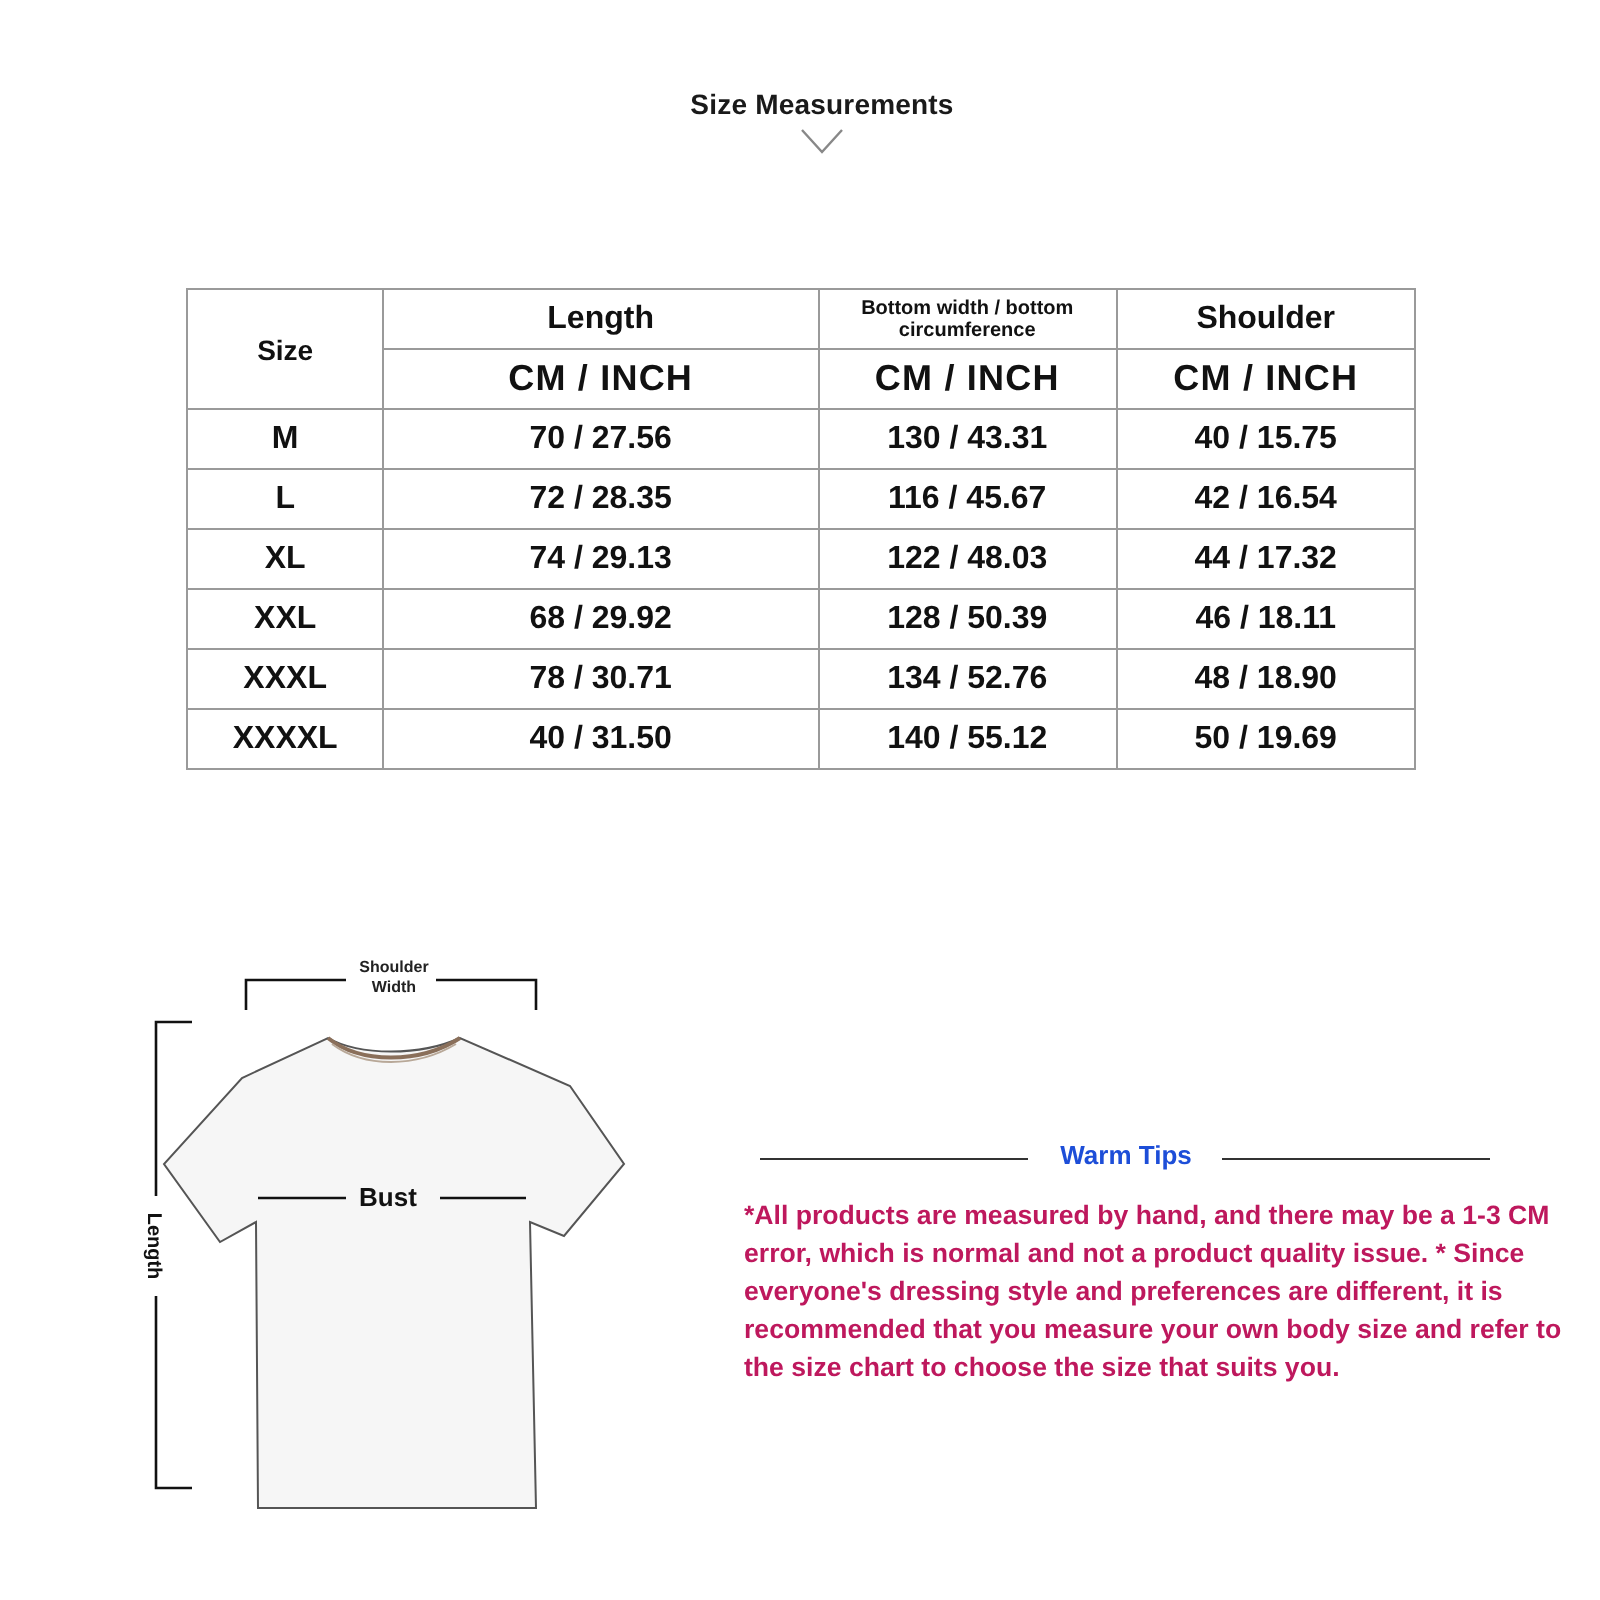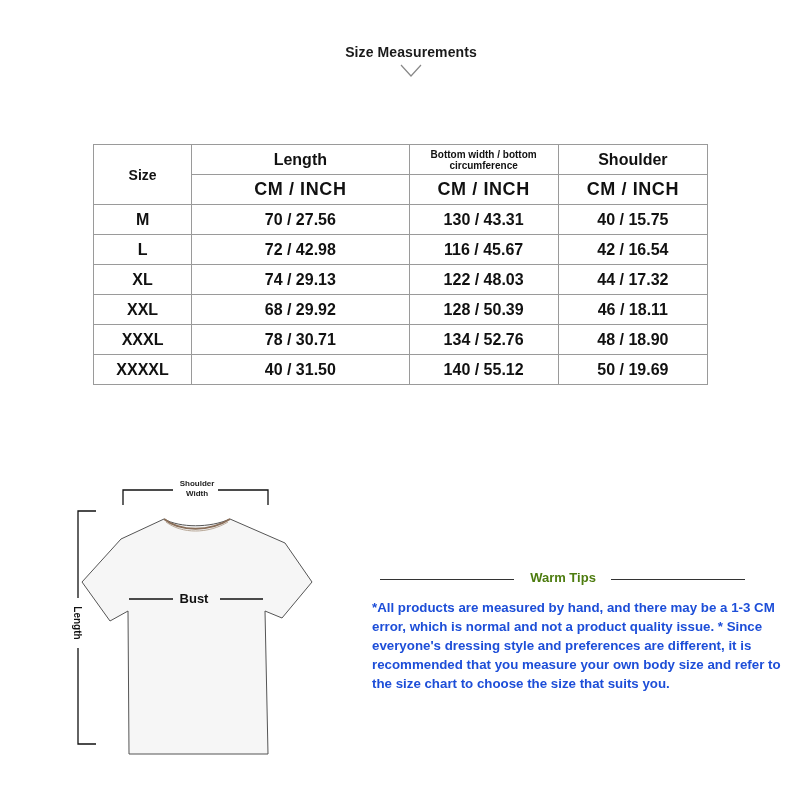--- a/index.html
+++ b/index.html
@@ -26,21 +26,21 @@
   .h-small { font-size: 10px; font-weight: normal; line-height: 11px; color: #222; }
   .h-unit { font-size: 18px; font-weight: normal; letter-spacing: 0.6px; color: #111; }
   td.h-unit { font-weight: normal; }
 
   .diagram { position: absolute; left: 60px; top: 470px; width: 280px; height: 290px; }
 
   .tips-line { position: absolute; top: 579px; height: 1px; background: #333; }
   .tips-title { position: absolute; top: 570px; left: 515px; width: 96px; text-align: center;
                 font-size: 13px; font-weight: bold; color: #d9201f; }
   .tips-text { position: absolute; left: 372px; top: 598px; width: 425px;
-               font-size: 13.3px; font-weight: bold; line-height: 19px; color: #1d4ed8; }
+               font-size: 13.3px; font-weight: bold; line-height: 19px; color: #be185d; }
 </style>
 </head>
 <body>
 
 <div class="title">Size Measurements</div>
 <svg class="title-chevron" viewBox="0 0 22 14">
   <polyline points="1,1 11,12 21,1" fill="none" stroke="#888" stroke-width="1.2"></polyline>
 </svg>
 
 <table class="size-table">
@@ -63,21 +63,21 @@
     <td class="h-unit">CM  /  INCH</td>
   </tr>
   <tr class="row">
     <td>M</td>
     <td>70 / 27.56</td>
     <td>130 / 43.31</td>
     <td>40 / 15.75</td>
   </tr>
   <tr class="row">
     <td>L</td>
-    <td>72 / 42.98</td>
+    <td>72 / 28.35</td>
     <td>116 / 45.67</td>
     <td>42 / 16.54</td>
   </tr>
   <tr class="row">
     <td>XL</td>
     <td>74 / 29.13</td>
     <td>122 / 48.03</td>
     <td>44 / 17.32</td>
   </tr>
   <tr class="row">
@@ -123,15 +123,15 @@
   <text x="134" y="133" text-anchor="middle" font-size="13" font-weight="bold" fill="#111" font-family="Liberation Sans, sans-serif">Bust</text>
 
   <g>
     <polyline points="36,41 18,41 18,128" fill="none" stroke="#111" stroke-width="1.3"></polyline>
     <polyline points="18,178 18,274 36,274" fill="none" stroke="#111" stroke-width="1.3"></polyline>
   </g>
   <text transform="translate(14,153) rotate(90)" text-anchor="middle" font-size="10" font-weight="bold" fill="#111" font-family="Liberation Sans, sans-serif">Length</text>
 </svg>
 
 <div class="tips-line" style="left:380px; width:134px;"></div>
-<div class="tips-title" style="color: #4d7c0f;">Warm Tips</div>
+<div class="tips-title" style="color: #1d4ed8;">Warm Tips</div>
 <div class="tips-line" style="left:611px; width:134px;"></div>
 <div class="tips-text">*All products are measured by hand, and there may be a 1-3 CM error, which is normal and not a product quality issue. * Since everyone's dressing style and preferences are different, it is recommended that you measure your own body size and refer to the size chart to choose the size that suits you.</div>
 
 </body></html>

